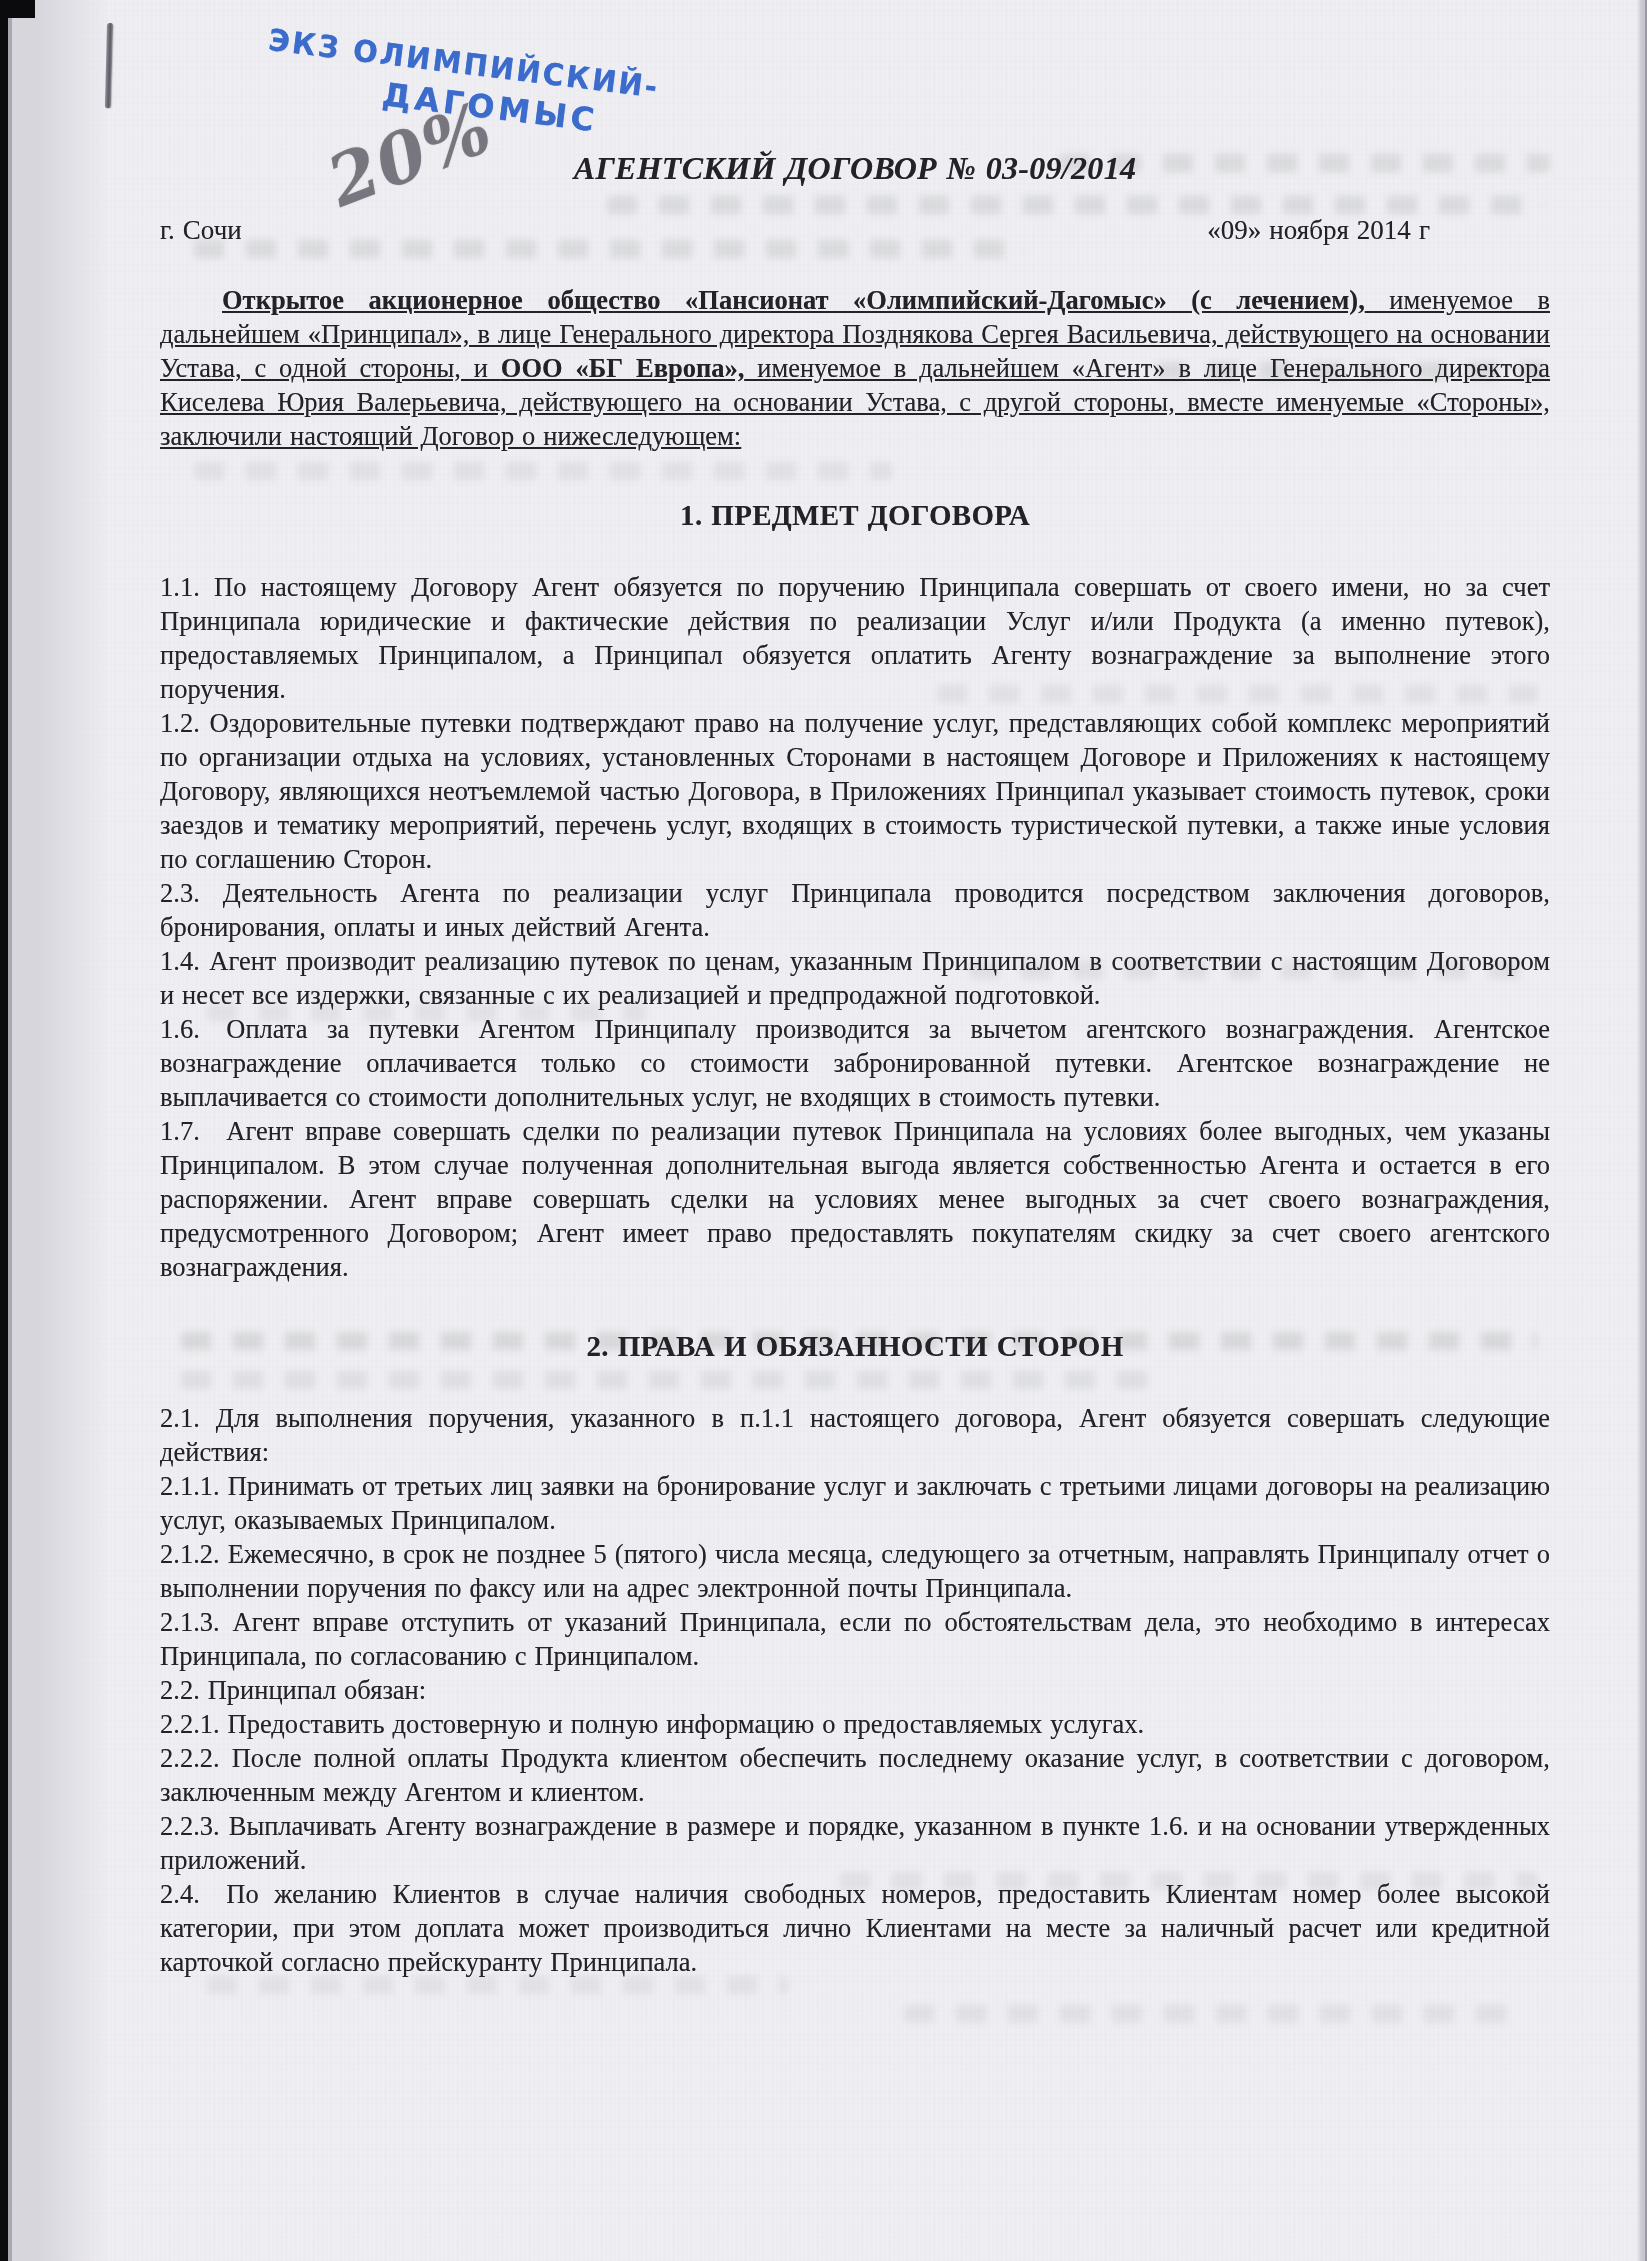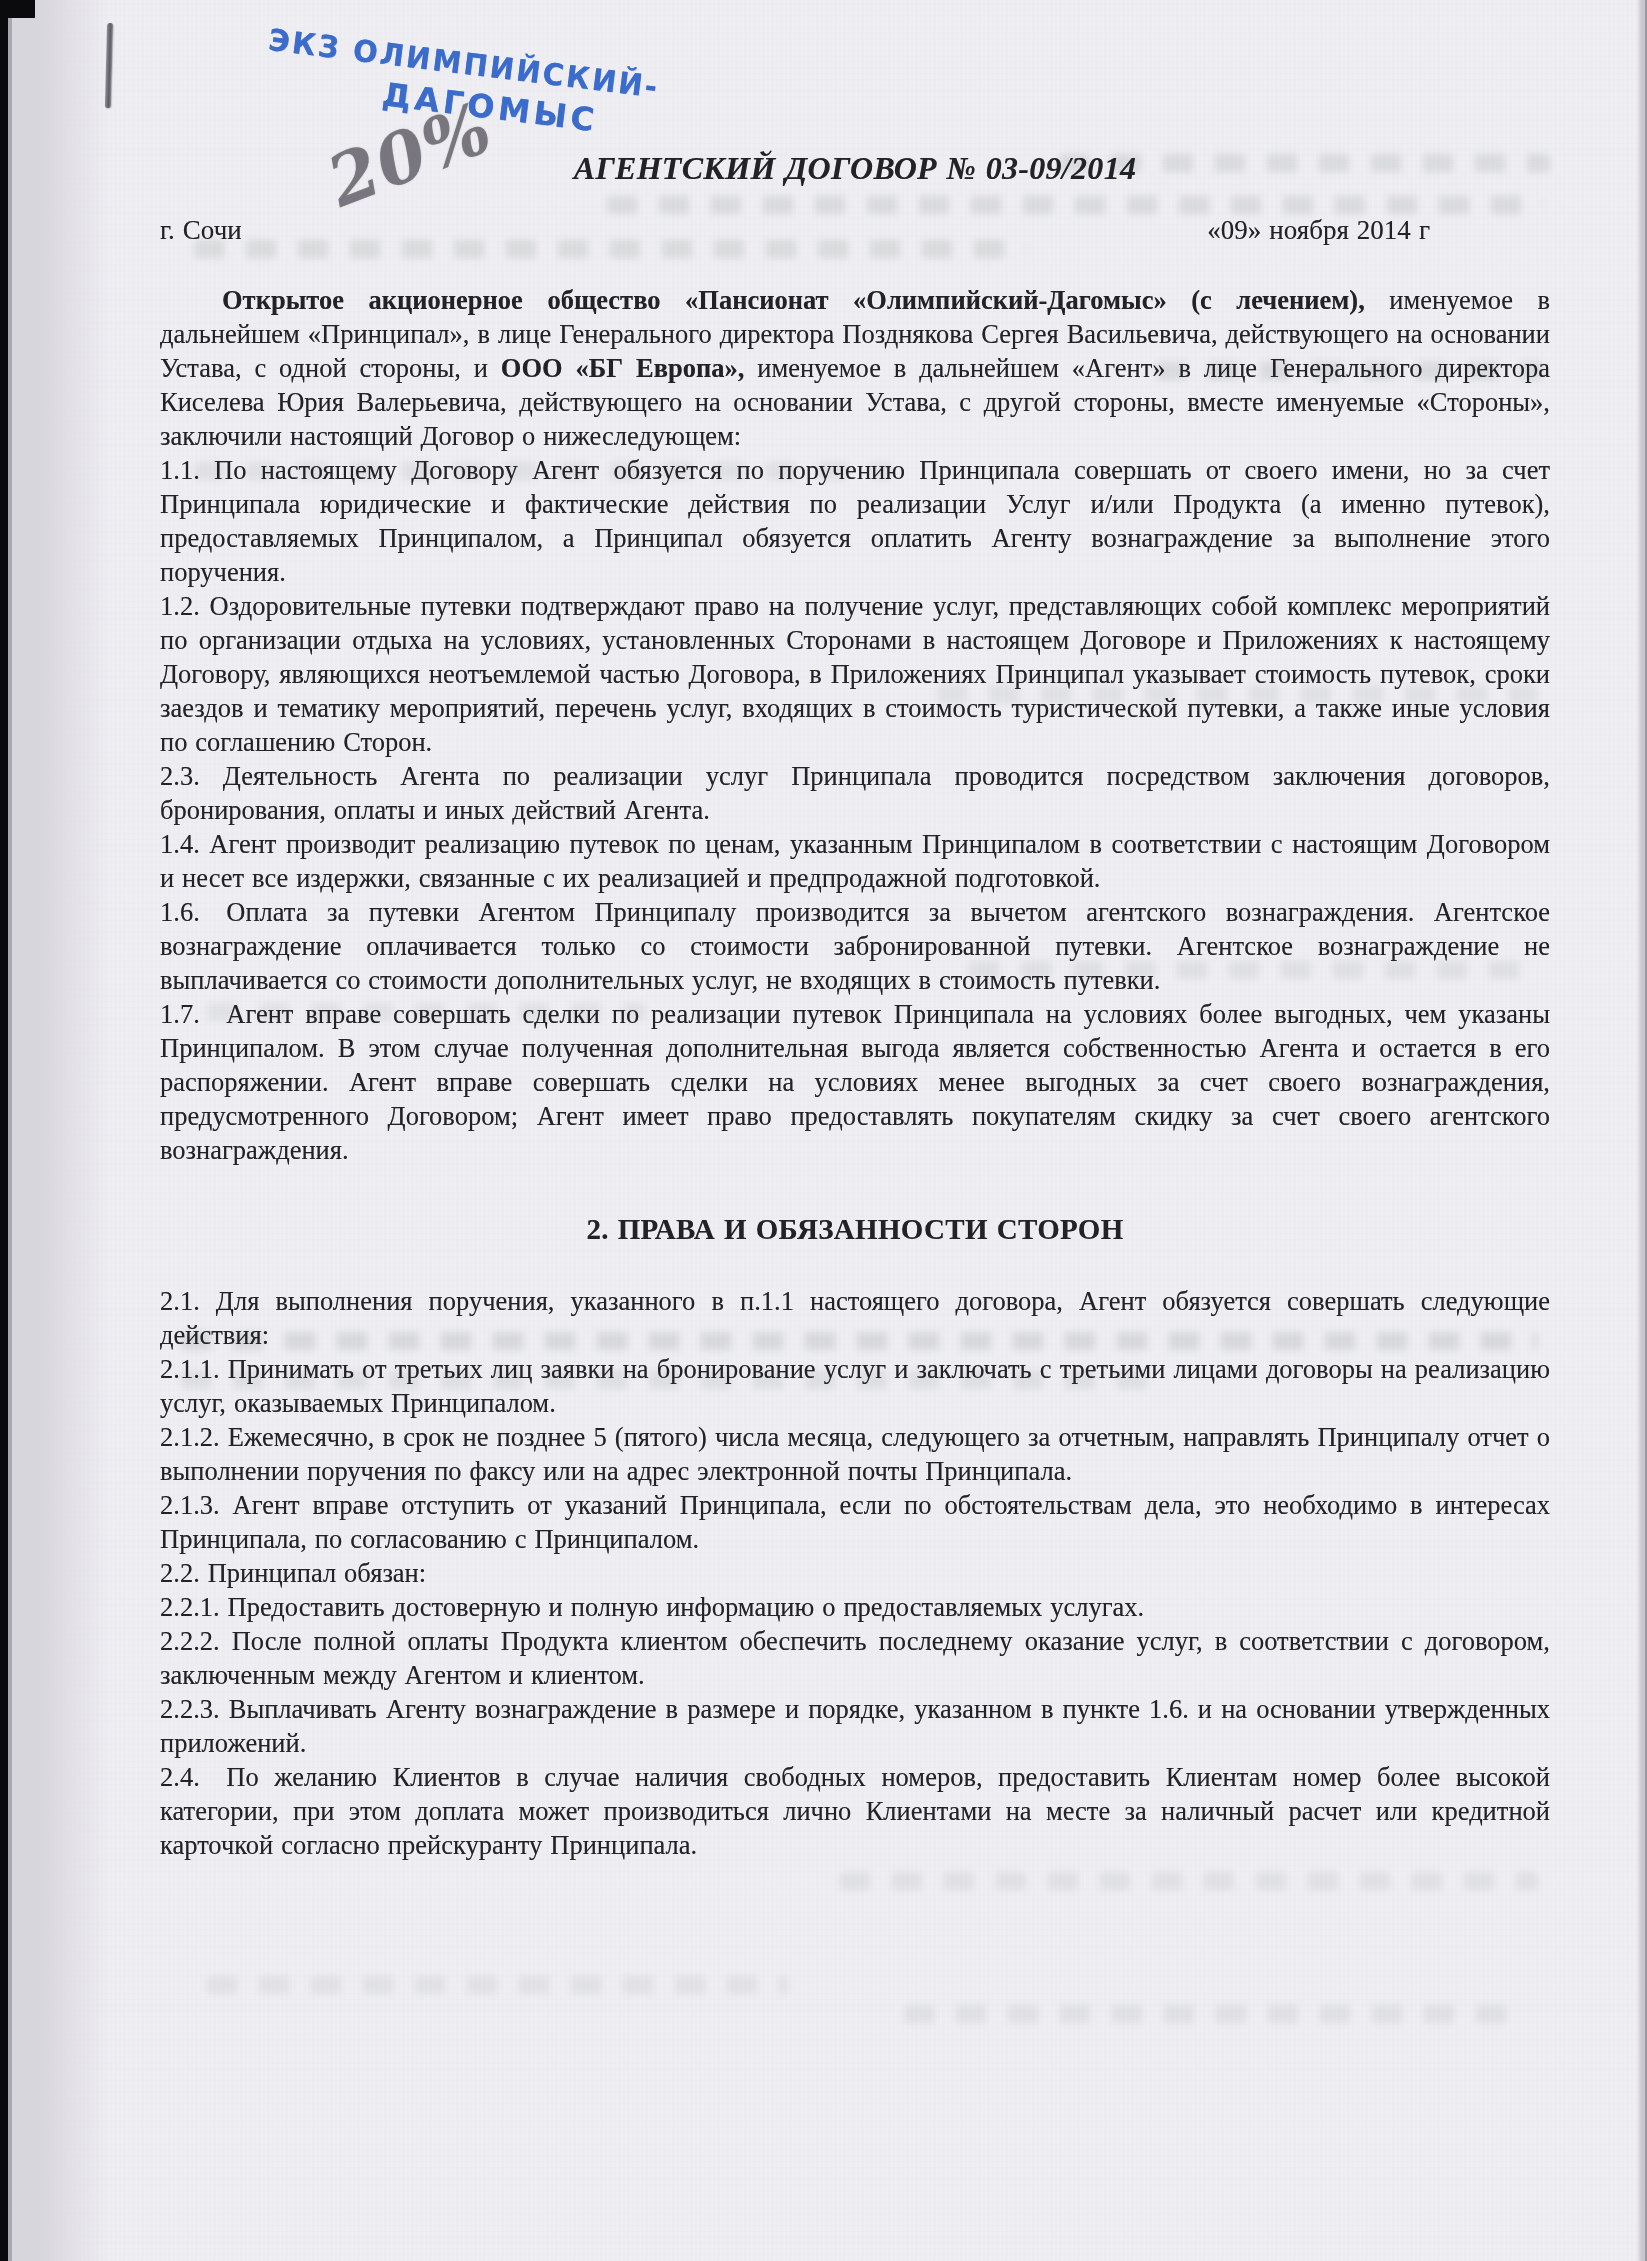--- a/index.html
+++ b/index.html
@@ -60,21 +60,21 @@
   
   .content{
     position:absolute;left:160px;top:150px;width:1390px;
     color:#232227;font-size:26.5px;line-height:34px;
     text-shadow:0 0 0.6px rgba(35,34,39,.4);
     word-spacing:1.3px;
   }
   .doc-title{text-align:center;font-weight:bold;font-size:32px;line-height:37px;letter-spacing:0.3px;font-style:italic;}
   .place-date{display:flex;justify-content:space-between;margin-top:26px;font-size:27px;}
   .place-date .date{margin-right:120px;}
-  .preamble{margin:36px 0 0 0;text-align:justify;text-indent:62px;}
+  .preamble{margin:36px 0 0 0;text-align:justify;text-indent:62px;text-decoration:underline;}
   .sec-h{text-align:center;font-weight:bold;font-size:29px;line-height:36px;letter-spacing:0.3px;margin:44px 0 37px 0;}
   .para{margin:0;text-align:justify;}
 </style>
 </head>
 <body>
 
 <div class="paper-texture"></div>
 
 <div class="bleed" style="left:1059px;top:154px;width:491px"></div>
 <div class="bleed" style="left:607px;top:196px;width:937px"></div>
@@ -103,20 +103,21 @@
 
 <div class="content">
   <div class="doc-title">АГЕНТСКИЙ ДОГОВОР № 03-09/2014</div>
   <div class="place-date">
     <span class="place">г. Сочи</span>
     <span class="date">«09» ноября 2014 г</span>
   </div>
   <p class="preamble"><b>Открытое акционерное общество «Пансионат «Олимпийский-Дагомыс» (с лечением),</b><span> именуемое в дальнейшем «Принципал», в лице Генерального директора Позднякова Сергея Васильевича, действующего на основании Устава, с одной стороны, и </span><b>ООО «БГ Европа»,</b><span> именуемое в дальнейшем «Агент» в лице Генерального директора Киселева Юрия Валерьевича, действующего на основании Устава, с другой стороны, вместе именуемые «Стороны», заключили настоящий Договор о нижеследующем:</span></p>
 
   <section>
+    <h2 class="sec-h">1. ПРЕДМЕТ ДОГОВОРА</h2>
     <div>
         <p class="para">1.1. По настоящему Договору Агент обязуется по поручению Принципала совершать от своего имени, но за счет Принципала юридические и фактические действия по реализации Услуг и/или Продукта (а именно путевок), предоставляемых Принципалом, а Принципал обязуется оплатить Агенту вознаграждение за выполнение этого поручения.</p>
         <p class="para">1.2. Оздоровительные путевки подтверждают право на получение услуг, представляющих собой комплекс мероприятий по организации отдыха на условиях, установленных Сторонами в настоящем Договоре и Приложениях к настоящему Договору, являющихся неотъемлемой частью Договора, в Приложениях Принципал указывает стоимость путевок, сроки заездов и тематику мероприятий, перечень услуг, входящих в стоимость туристической путевки, а также иные условия по соглашению Сторон.</p>
         <p class="para">2.3. Деятельность Агента по реализации услуг Принципала проводится посредством заключения договоров, бронирования, оплаты и иных действий Агента.</p>
         <p class="para">1.4. Агент производит реализацию путевок по ценам, указанным Принципалом в соответствии с настоящим Договором и несет все издержки, связанные с их реализацией и предпродажной подготовкой.</p>
         <p class="para">1.6.  Оплата за путевки Агентом Принципалу производится за вычетом агентского вознаграждения. Агентское вознаграждение оплачивается только со стоимости забронированной путевки. Агентское вознаграждение не выплачивается со стоимости дополнительных услуг, не входящих в стоимость путевки.</p>
         <p class="para">1.7.  Агент вправе совершать сделки по реализации путевок Принципала на условиях более выгодных, чем указаны Принципалом. В этом случае полученная дополнительная выгода является собственностью Агента и остается в его распоряжении. Агент вправе совершать сделки на условиях менее выгодных за счет своего вознаграждения, предусмотренного Договором; Агент имеет право предоставлять покупателям скидку за счет своего агентского вознаграждения.</p>
       </div>
   </section>
 

